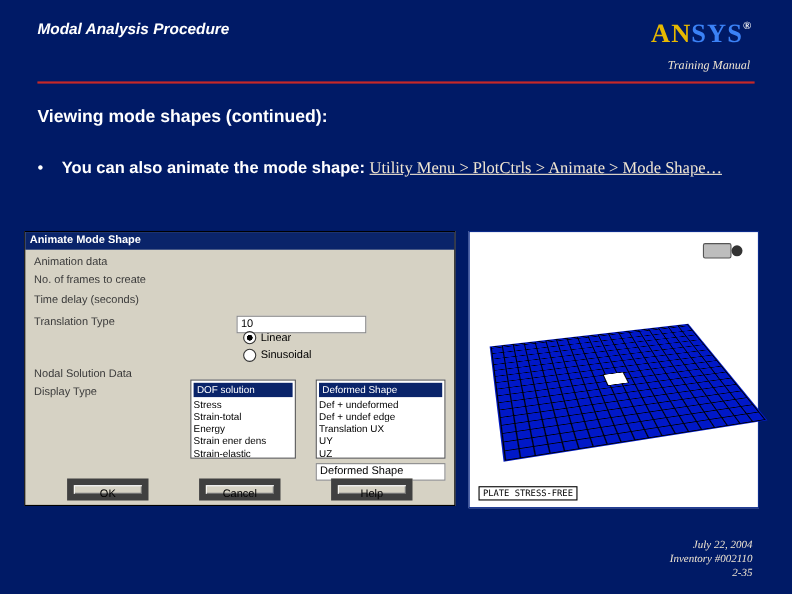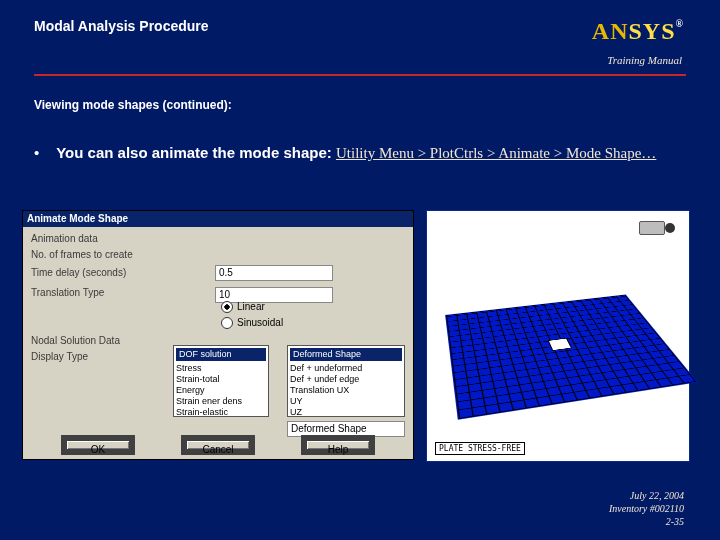--- a/index.html
+++ b/index.html
@@ -9,47 +9,47 @@
     font-family: Arial, Helvetica, sans-serif;
     color: #fff;
     position: relative;
     overflow: hidden;
   }
   .header {
     position: absolute;
     top: 18px; left: 34px; right: 34px;
   }
   .subtitle {
-    font-size: 14px; font-weight: bold; 
+    font-size: 14px; font-weight: bold; font-style: italic;
     color: #fff;
   }
   .title {
     font-size: 26px; font-weight: bold; font-style: italic;
     color: #fff; margin-top: 4px;
   }
   .logo {
     position: absolute; top: 18px; right: 36px;
     font-size: 24px; font-weight: 900; font-family: "Times New Roman", serif;
     letter-spacing: 1px;
   }
   .logo .an { color: #e6b800; }
-  .logo .sys { color: #fde047; }
+  .logo .sys { color: #3b82f6; }
   .logo .reg { font-size: 10px; vertical-align: top; }
   .training {
     position: absolute; top: 54px; right: 38px;
     font-size: 11px; font-style: italic; color: #f0e6d2;
     font-family: "Times New Roman", serif;
   }
   .rule {
     position: absolute; top: 74px; left: 34px; right: 34px;
     height: 2px; background: #c62828;
   }
   .body-head {
     position: absolute; top: 98px; left: 34px;
-    font-size: 12px; font-weight: bold;
+    font-size: 16px; font-weight: bold;
   }
   .bullet-row {
     position: absolute; top: 144px; left: 34px; right: 34px;
     font-size: 15px;
   }
   .bullet-row .dot { display: inline-block; width: 18px; vertical-align: top; }
   .bullet-row .txt { display: inline-block; width: 620px; }
   .bullet-row .path { color: #f0e6d2; font-family: "Times New Roman", serif; text-decoration: underline; }
   .bullet-row .bold { font-weight: bold; }
 
@@ -153,21 +153,20 @@
   </span>
 </div>
 
 <div class="dialog">
   <div class="titlebar">Animate Mode Shape</div>
 
   <div class="label" style="top:22px;left:8px;">Animation data</div>
   <div class="label" style="top:38px;left:8px;">No. of frames to create</div>
   <div class="input" style="top:36px;left:192px;margin-top:40px;">10</div>
   <div class="label" style="top:56px;left:8px;">Time delay (seconds)</div>
-  <div class="input" style="top:54px;left:192px;">0.5</div>
 
   <div class="label" style="top:76px;left:8px;">Translation Type</div>
   <div class="radio on" style="top:90px;left:198px;"><span>Linear</span></div>
   <div class="radio" style="top:106px;left:198px;"><span>Sinusoidal</span></div>
 
   <div class="label" style="top:124px;left:8px;">Nodal Solution Data</div>
   <div class="label" style="top:140px;left:8px;">Display Type</div>
 
   <div class="listbox" style="top:134px;left:150px;width:96px;height:72px;">
     <div class="hdr">DOF solution</div>

